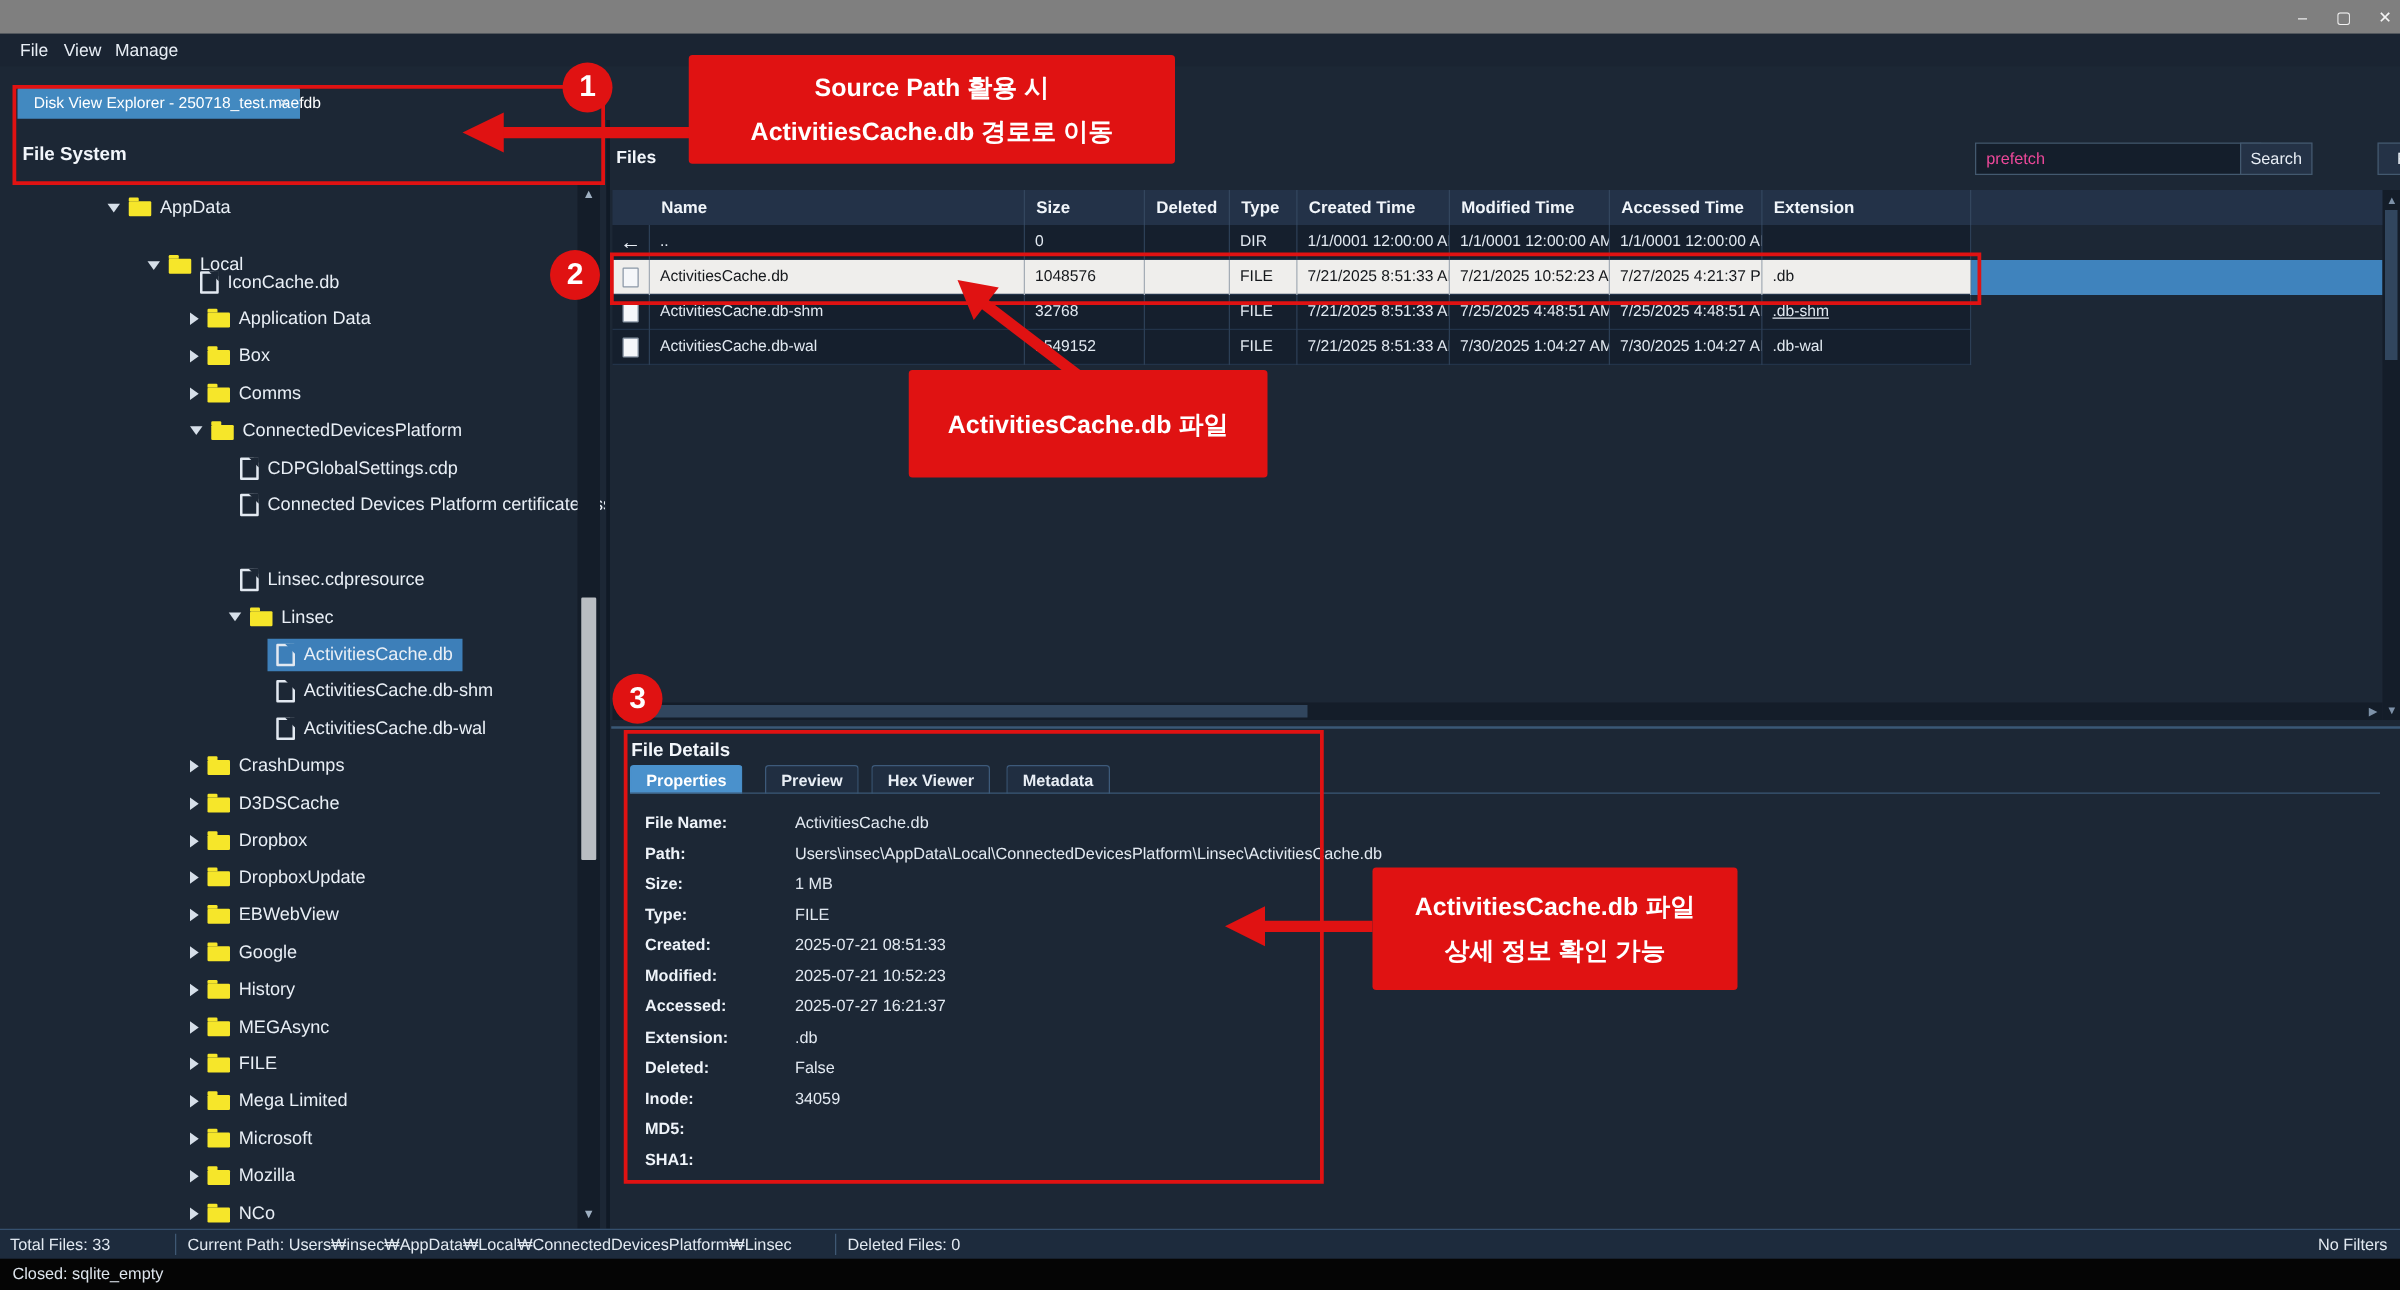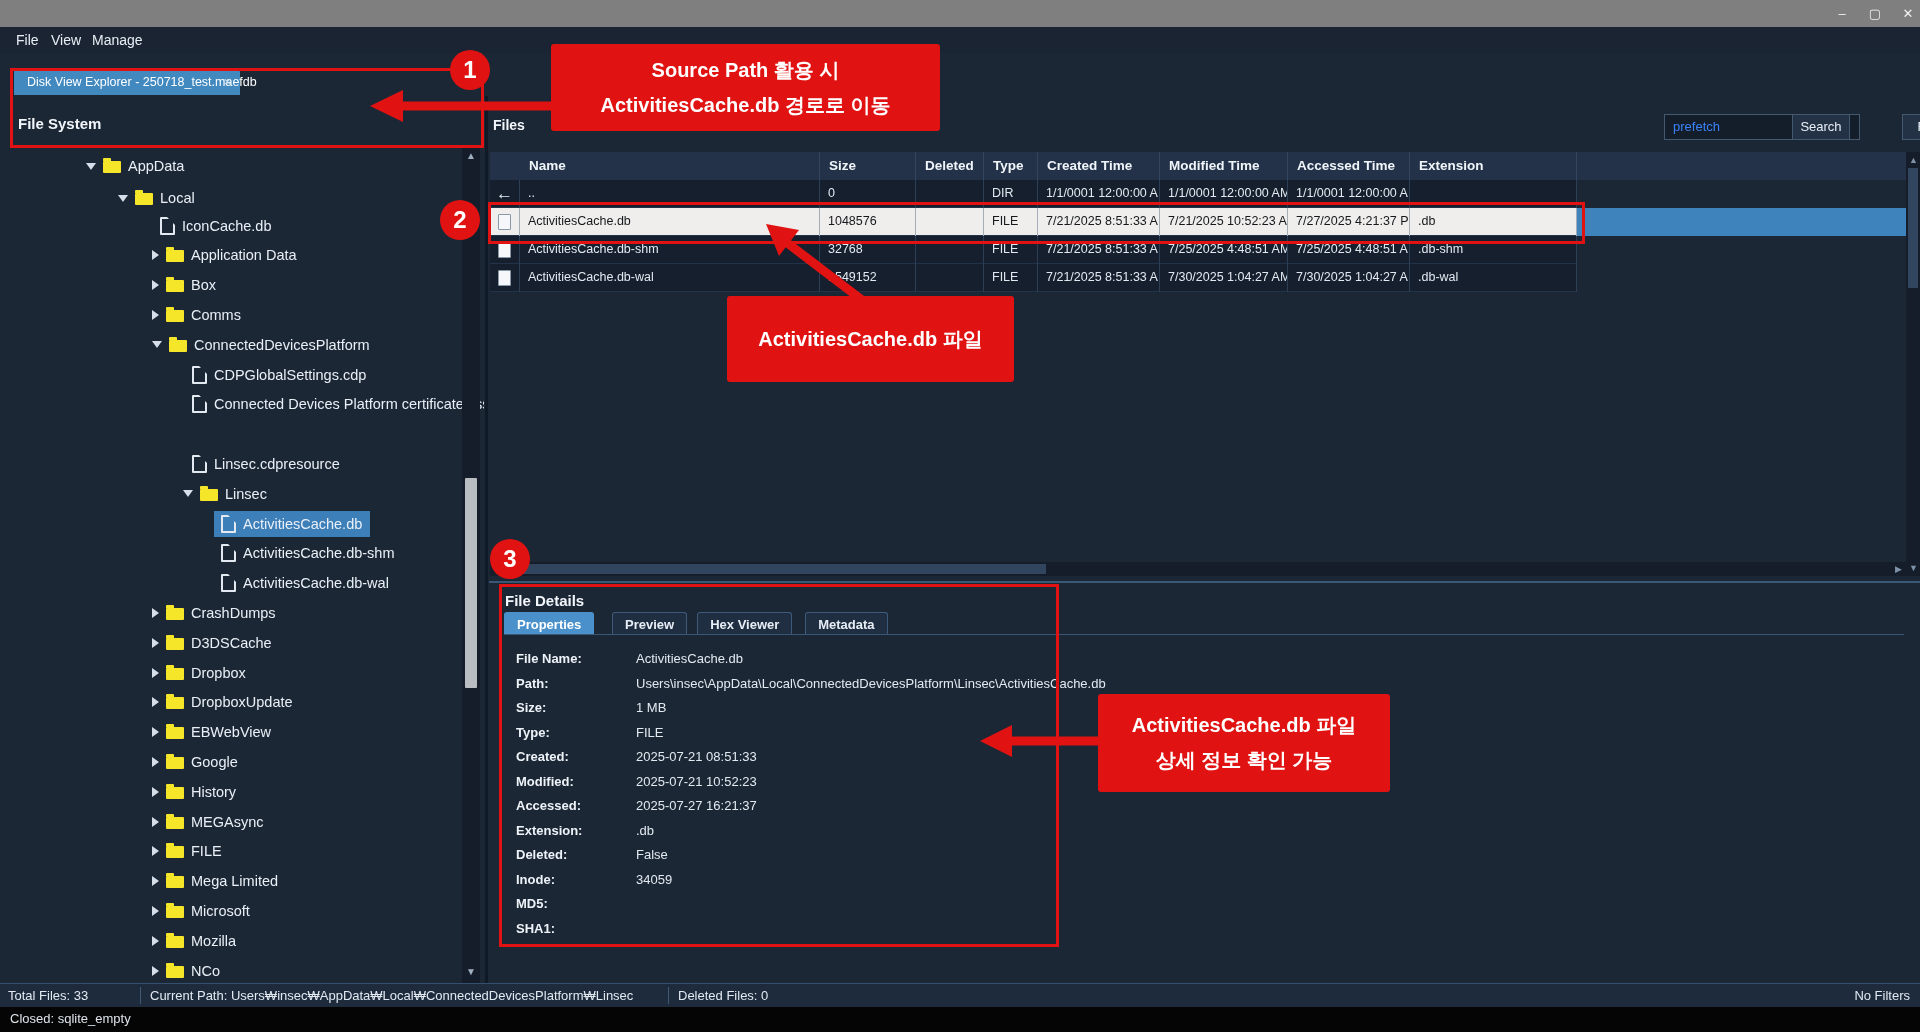--- a/index.html
+++ b/index.html
@@ -29,22 +29,22 @@
   .fold:before{content:"";position:absolute;left:0;top:-3px;width:8px;height:3px;background:#f6e62a;border-radius:1px 1px 0 0;}
   .fico{width:11px;height:14px;border:2px solid #e2e9f1;border-radius:1px;position:relative;flex:none;background:transparent;}
   .fico:before{content:"";position:absolute;right:-2px;top:-2px;border:4px solid #1c2735;border-left-color:transparent;border-bottom-color:transparent;}
   .tinner.sel .fico:before{border-color:#3d7fb9;border-left-color:transparent;border-bottom-color:transparent;}
   
   #treesb{left:462px;top:146px;width:18px;height:837px;background:#141d29;}
   #treesb .thumb{position:absolute;left:3px;width:12px;background:#b9bdc2;border-radius:1px;}
   .sbarrow{position:absolute;left:4px;font-size:10px;color:#9fb0c2;}
   
   #fileslabel{left:493px;top:117px;font-size:14px;font-weight:bold;color:#f2f6fb;}
-  #searchbox{left:1664px;top:114px;width:196px;height:26px;background:#141e2b;border:1px solid #43596f;box-sizing:border-box;
-             font-size:13px;color:#3b82f6;line-height:24px;padding-left:8px;}
+  #searchbox{left:1580px;top:114px;width:229px;height:26px;background:#141e2b;border:1px solid #43596f;box-sizing:border-box;
+             font-size:13px;color:#ec4899;line-height:24px;padding-left:8px;}
   .tbtn{top:114px;height:26px;background:#243246;border:1px solid #43596f;box-sizing:border-box;text-align:center;
         line-height:24px;font-size:13px;color:#e8eef5;}
   
   .thead{position:absolute;background:#233248;}
   .thcell{position:absolute;top:0;height:28px;line-height:28px;font-weight:bold;font-size:13.5px;color:#f0f5fa;
           padding-left:9px;box-sizing:border-box;border-right:1px solid #33465e;overflow:hidden;white-space:nowrap;}
   .frow{position:absolute;background:#151f2d;border-bottom:1px solid #223349;box-sizing:border-box;}
   .frow.selected{background:#efeeec;}
   .fcell{position:absolute;top:0;height:28px;line-height:27px;font-size:12.5px;color:#e2e9f1;
          padding-left:8px;box-sizing:border-box;border-right:1px solid #2c3f56;overflow:hidden;white-space:nowrap;}
@@ -106,21 +106,21 @@
 
   <div class="abs" id="fsheader">File System</div>
   <div class="abs" id="tree">
       <div class="trow" style="top: 7px; left: 0px; width: 462px;">
         <span class="tinner" style="left: 79px;">
           <span class="chev open"></span>
           <span class="fold"></span>
           <span class="tlabeltxt">AppData</span>
         </span>
       </div>
-      <div class="trow" style="top: 39px; left: 0px; width: 462px;">
+      <div class="trow" style="top: 53px; left: 0px; width: 462px;">
         <span class="tinner" style="left: 111px;">
           <span class="chev open"></span>
           <span class="fold"></span>
           <span class="tlabeltxt">Local</span>
         </span>
       </div>
       <div class="trow" style="top: 66.6px; left: 0px; width: 462px;">
         <span class="tinner" style="left: 153px;">
           <span class="fico"></span>
           <span class="tlabeltxt">IconCache.db</span>
@@ -343,21 +343,21 @@
         <div class="iconcell" style="left: 0px; width: 30px;">
           <span class="pageico"></span>
         </div>
         <div class="fcell" style="left: 30px; width: 300px;">ActivitiesCache.db-shm</div>
         <div class="fcell" style="left: 330px; width: 96px;">32768</div>
         <div class="fcell" style="left: 426px; width: 68px;"></div>
         <div class="fcell" style="left: 494px; width: 54px;">FILE</div>
         <div class="fcell" style="left: 548px; width: 122px;">7/21/2025 8:51:33 AM</div>
         <div class="fcell" style="left: 670px; width: 128px;">7/25/2025 4:48:51 AM</div>
         <div class="fcell" style="left: 798px; width: 122px;">7/25/2025 4:48:51 AM</div>
-        <div class="fcell" style="left: 920px; width: 167px;">.db-shm</div>
+        <div class="fcell" style="left: 920px; width: 167px; text-decoration: underline;">.db-shm</div>
       </div>
       <div class="frow" style="left: 490px; top: 264px; width: 1087px; height: 28px;">
         <div class="iconcell" style="left: 0px; width: 30px;">
           <span class="pageico"></span>
         </div>
         <div class="fcell" style="left: 30px; width: 300px;">ActivitiesCache.db-wal</div>
         <div class="fcell" style="left: 330px; width: 96px;">1549152</div>
         <div class="fcell" style="left: 426px; width: 68px;"></div>
         <div class="fcell" style="left: 494px; width: 54px;">FILE</div>
         <div class="fcell" style="left: 548px; width: 122px;">7/21/2025 8:51:33 AM</div>

